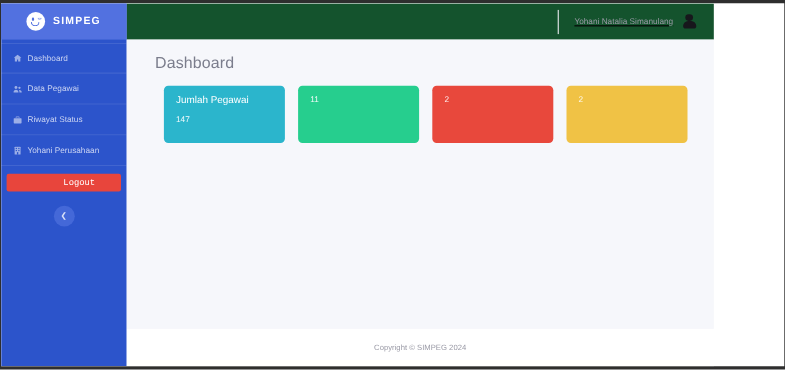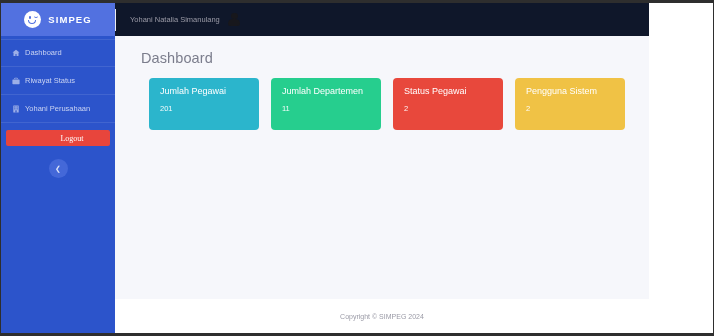--- a/index.html
+++ b/index.html
@@ -131,21 +131,21 @@
     padding: 7px 5px 0 5px;
   }
   .logout-btn {
     width: 100%;
     height: 16px;
     background: #e8453c;
     border: none;
     border-radius: 2px;
     color: #ffffff;
     font-size: 8px;
-    font-family: Liberation Serif, serif;
+    font-family: Liberation Mono, monospace;
     cursor: pointer;
     display: flex;
     align-items: center;
     justify-content: center;
     padding-left: 28px;
   }
 
   .collapse-wrap {
     display: flex;
     justify-content: center;
@@ -171,24 +171,26 @@
     flex: 1 1 auto;
     display: flex;
     flex-direction: column;
     min-width: 0;
     background: #ffffff;
   }
 
   .topbar {
     height: 33px;
     flex: 0 0 33px;
-    background: #0f172a;
-    display: flex;
-    align-items: center;
+    background: #14532d;
+    display: flex;
+    align-items: center;
+    justify-content: flex-end;
     padding-right: 16px;
+    text-decoration: underline;
   }
 
   .user-box {
     display: flex;
     align-items: center;
     gap: 8px;
     height: 22px;
     padding-left: 14px;
     border-left: 1px solid #ececf1;
     cursor: pointer;
@@ -304,20 +306,31 @@
       <div class="nav-item">
         <span class="nav-icon">
           <svg width="8" height="8" viewBox="0 0 16 16" fill="#c8d2f2">
             <path d="M8 1.5 1 7h2v7h4V10h2v4h4V7h2L8 1.5z"></path>
           </svg>
         </span>
         <span class="nav-label">Dashboard</span>
       </div>
 
 
+      <div class="nav-item">
+        <span class="nav-icon">
+          <svg width="8" height="8" viewBox="0 0 16 16" fill="#c8d2f2">
+            <circle cx="5" cy="5" r="2.6"></circle>
+            <circle cx="11.4" cy="5.6" r="2.1"></circle>
+            <path d="M0.4 14c0-2.9 2.1-4.6 4.6-4.6s4.6 1.7 4.6 4.6z"></path>
+            <path d="M10.3 9.6c2.4-0.3 5.3 1 5.3 4.4h-4.2c0-1.8-0.5-3.3-1.1-4.4z"></path>
+          </svg>
+        </span>
+        <span class="nav-label">Data Pegawai</span>
+      </div>
 
       <div class="nav-item">
         <span class="nav-icon">
           <svg width="8" height="8" viewBox="0 0 16 16" fill="#c8d2f2">
             <path d="M6 1.6h4a1.5 1.5 0 0 1 1.5 1.5v1H10V3.1H6v1H4.5v-1A1.5 1.5 0 0 1 6 1.6z"></path>
             <rect x="0.8" y="4.8" width="14.4" height="9.6" rx="1.3"></rect>
           </svg>
         </span>
         <span class="nav-label">Riwayat Status</span>
       </div>
@@ -361,35 +374,32 @@
     </header>
 
     <section class="content">
 
       <h1 class="page-title">Dashboard</h1>
 
       <div class="cards">
 
         <div class="card" style="background:#2bb5cc">
           <span class="card-title">Jumlah Pegawai</span>
-          <span class="card-value">201</span>
+          <span class="card-value">147</span>
         </div>
 
         <div class="card" style="background:#26ce8e">
-          <span class="card-title">Jumlah Departemen</span>
           <span class="card-value">11</span>
         </div>
 
         <div class="card" style="background:#e8483c">
-          <span class="card-title">Status Pegawai</span>
           <span class="card-value">2</span>
         </div>
 
         <div class="card" style="background:#f0c245">
-          <span class="card-title">Pengguna Sistem</span>
           <span class="card-value">2</span>
         </div>
 
       </div>
 
       <div class="content-spacer"></div>
 
     </section>
 
     <footer class="footer">

